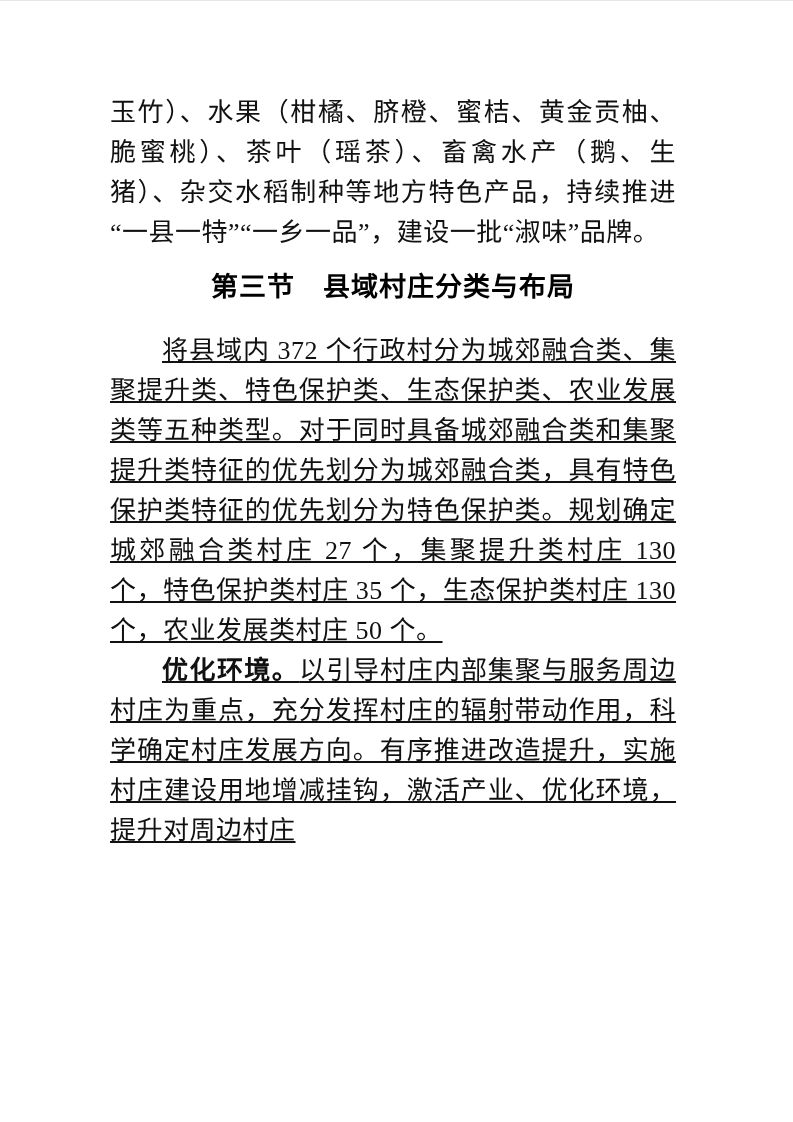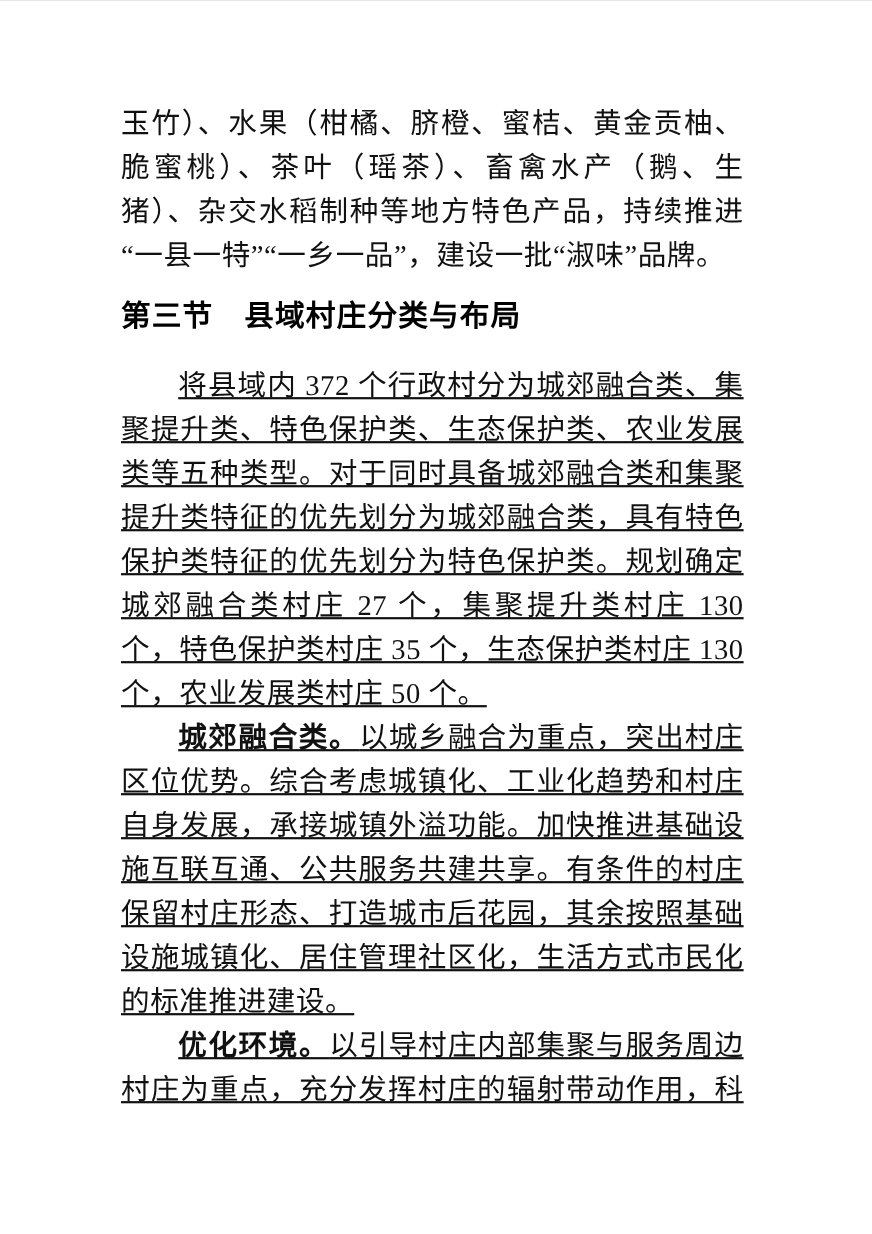--- a/index.html
+++ b/index.html
@@ -45,21 +45,21 @@
   .para .lead {
     font-weight: bold;
     letter-spacing: 1px;
   }
   .section-heading {
     margin: 14px 0 24px 0;
     font-family: Liberation Serif, serif;
     font-weight: bold;
     font-size: 27px;
     line-height: 40px;
-    text-align: left;
+    text-align: center;
     letter-spacing: 1px;
     color: #000000;
   }
   .page-number {
     position: absolute;
     top: 1034px;
     left: 0;
     width: 100%;
     text-align: center;
     font-size: 12px;
@@ -75,21 +75,20 @@
   <div class="scan-edge"></div>
 
   <div class="content">
 
     <p class="para">玉竹）、水果（柑橘、脐橙、蜜桔、黄金贡柚、脆蜜桃）、茶叶（瑶茶）、畜禽水产（鹅、生猪）、杂交水稻制种等地方特色产品，持续推进“一县一特”“一乡一品”，建设一批“淑味”品牌。</p>
 
     <h2 class="section-heading">第三节　县域村庄分类与布局</h2>
 
     <p class="para indent">将县域内 372 个行政村分为城郊融合类、集聚提升类、特色保护类、生态保护类、农业发展类等五种类型。对于同时具备城郊融合类和集聚提升类特征的优先划分为城郊融合类，具有特色保护类特征的优先划分为特色保护类。规划确定城郊融合类村庄 27 个，集聚提升类村庄 130 个，特色保护类村庄 35 个，生态保护类村庄 130 个，农业发展类村庄 50 个。</p>
 
-    <p class="para indent"><span class="lead">城郊融合类。</span><span>以城乡融合为重点，突出村庄区位优势。综合考虑城镇化、工业化趋势和村庄自身发展，承接城镇外溢功能。加快推进基础设施互联互通、公共服务共建共享。有条件的村庄保留村庄形态、打造城市后花园，其余按照基础设施城镇化、居住管理社区化，生活方式市民化的标准推进建设。</span></p>
 
     <p class="para indent"><span class="lead">优化环境。</span><span>以引导村庄内部集聚与服务周边村庄为重点，充分发挥村庄的辐射带动作用，科学确定村庄发展方向。有序推进改造提升，实施村庄建设用地增减挂钩，激活产业、优化环境，提升对周边村庄</span></p>
 
   </div>
 
   <div class="page-number">29</div>
 
 </div>
 
 </body></html>

